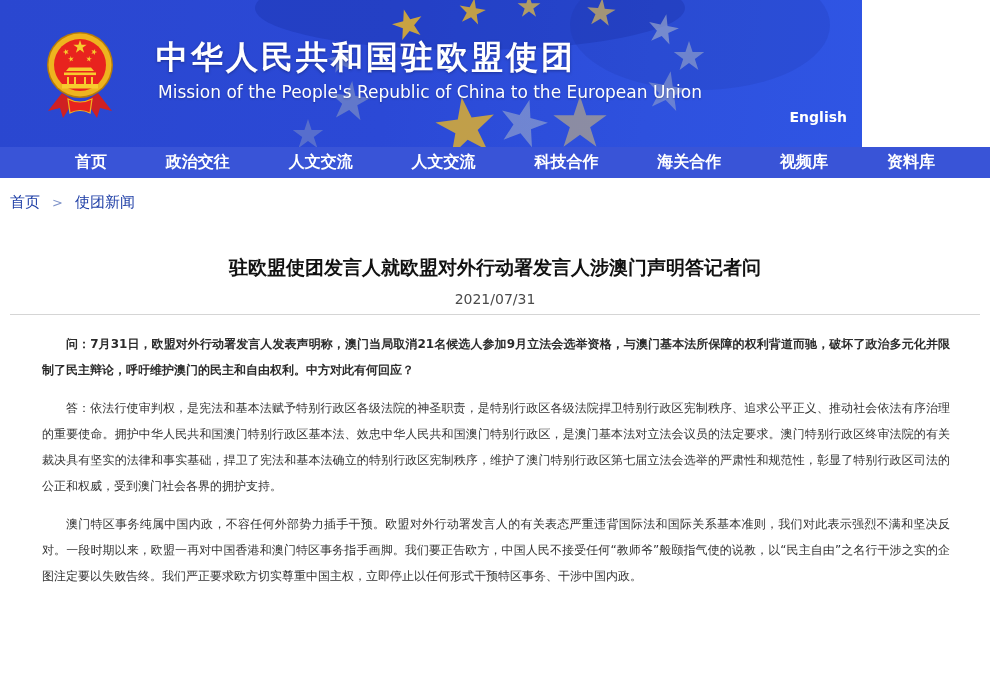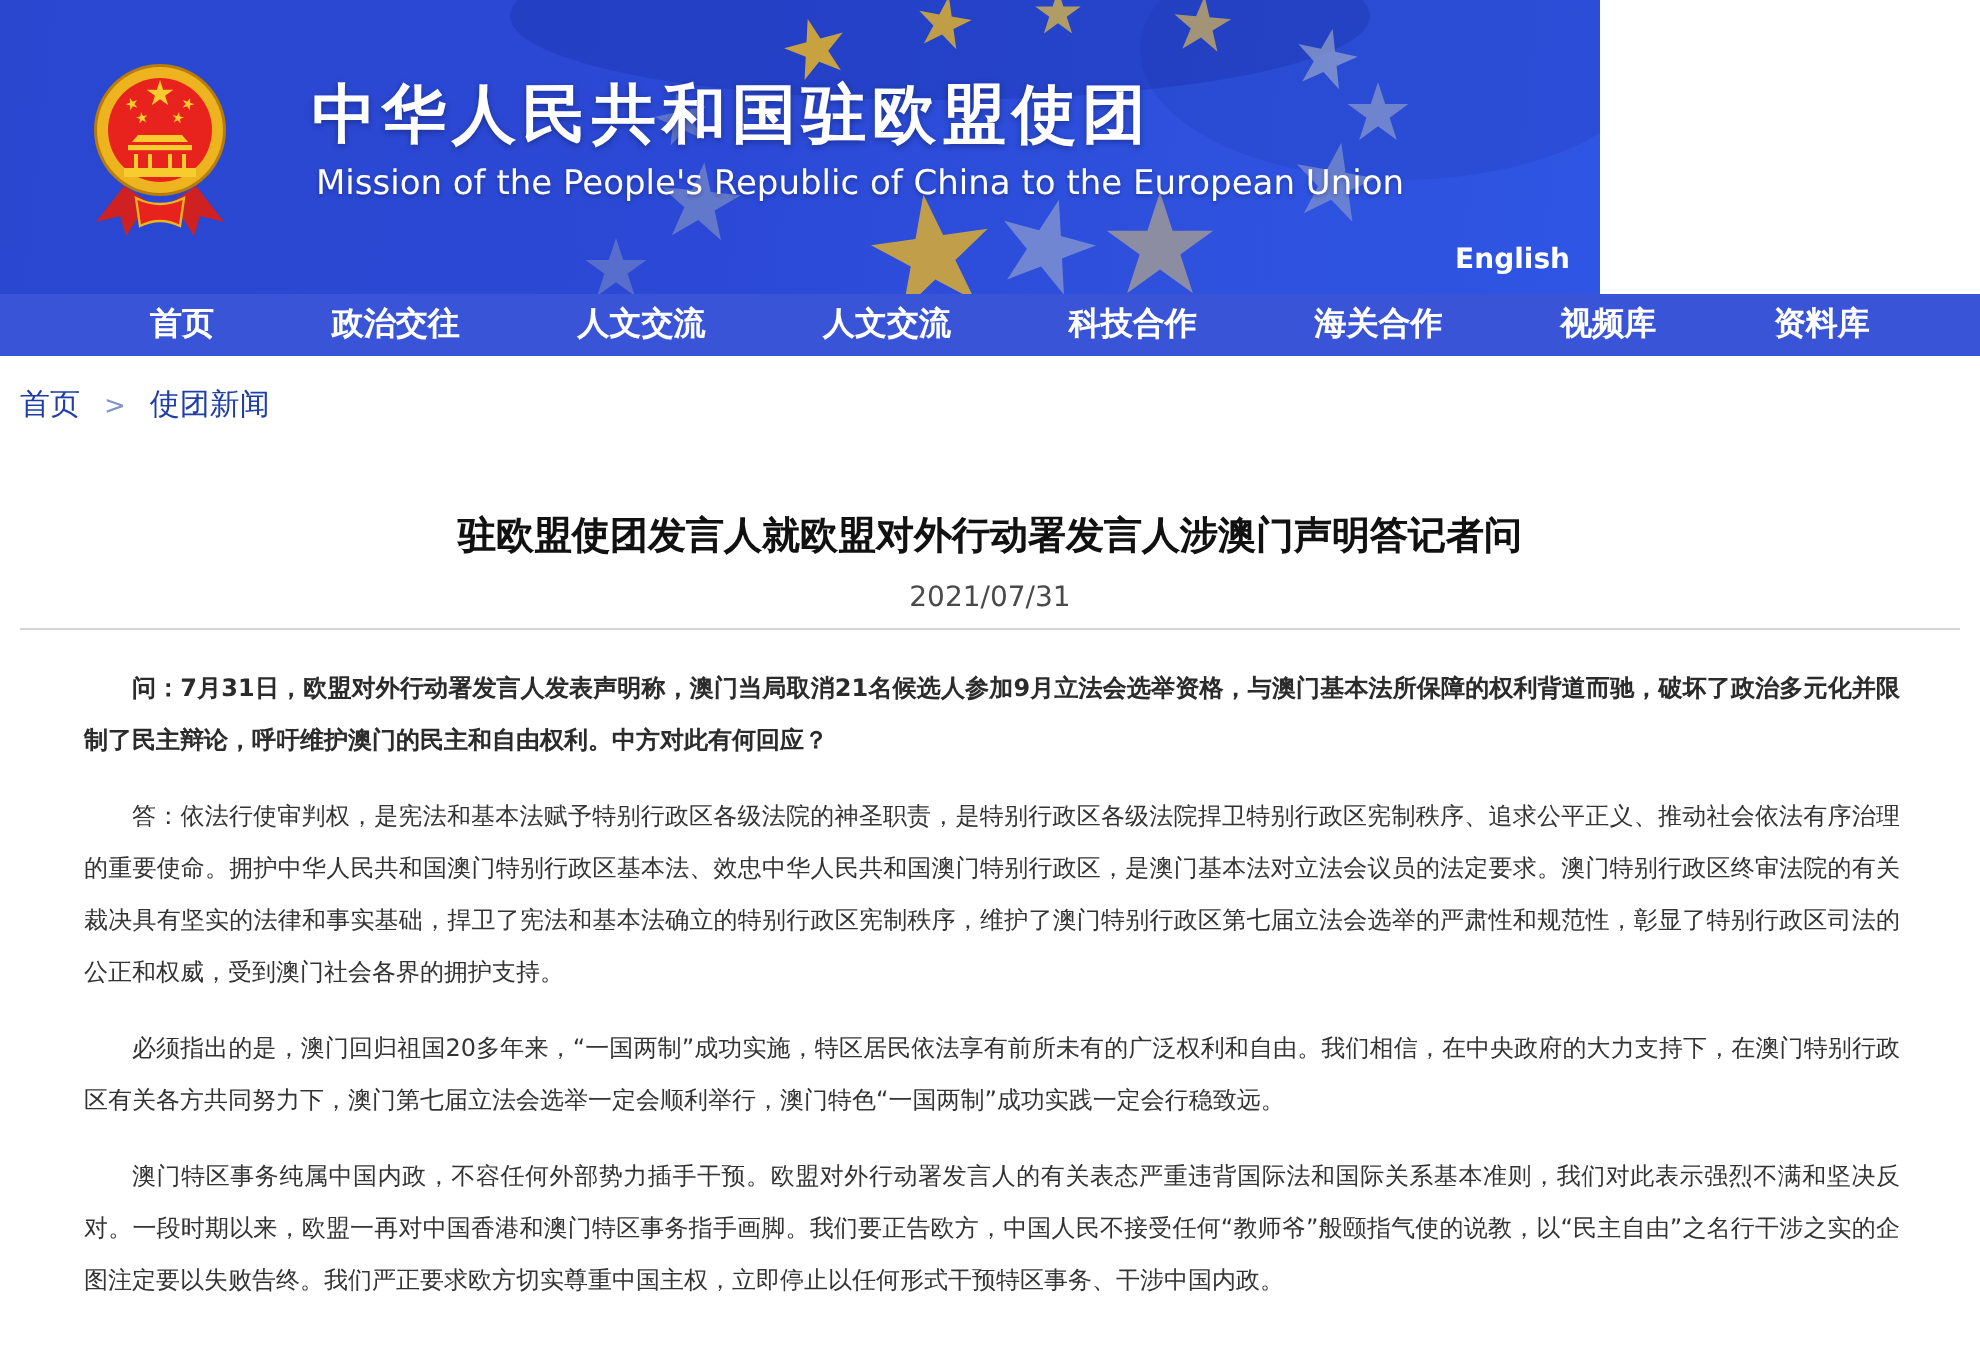--- a/index.html
+++ b/index.html
@@ -1,30 +1,30 @@
 <!DOCTYPE html>
 <html><head>
 <meta charset="utf-8">
 <style>
   * { box-sizing: border-box; margin: 0; padding: 0; }
   html, body { width: 990px; height: 682px; overflow: hidden; background: #ffffff;
     font-family: "DejaVu Sans", "Liberation Sans", sans-serif; }
 
   
-  .banner { position: relative; width: 800px; height: 147px;
+  .banner { position: relative; width: 862px; height: 147px;
     background: linear-gradient(96deg, #2a47d0 0%, #2b49d6 45%, #2e51de 75%, #2f55e4 100%);
     overflow: hidden; }
   .banner-stars { position: absolute; left: 0; top: 0; width: 990px; height: 147px; }
   .emblem { position: absolute; left: 40px; top: 22px; width: 80px; height: 102px; }
   .site-title { position: absolute; left: 156px; top: 36px; color: #ffffff;
     font-size: 32px; font-weight: bold; letter-spacing: 3px; white-space: nowrap;
     text-shadow: 0 1px 3px rgba(0,0,30,.35); }
   .site-subtitle { position: absolute; left: 158px; top: 82px; color: #ffffff;
     font-size: 17px; white-space: nowrap; text-shadow: 0 1px 2px rgba(0,0,30,.3); }
-  .lang-link { position: absolute; right: 15px; bottom: 9px; color: #ffffff;
+  .lang-link { position: absolute; right: 15px; bottom: 22px; color: #ffffff;
     font-size: 14px; font-weight: bold; text-decoration: none; cursor: pointer; }
 
   
   .nav { width: 990px; height: 31px; background: #3954d7; display: flex;
     align-items: center; justify-content: space-between; padding: 0 55px 0 75px; }
   .nav a { color: #ffffff; font-size: 16px; font-weight: bold; text-decoration: none;
     white-space: nowrap; cursor: pointer; }
 
   
   .breadcrumb { padding: 15px 16px 0 10px; font-size: 15px; color: #1e3ea6; }
@@ -121,15 +121,14 @@
 
 <div class="article-head">
   <div class="article-title">驻欧盟使团发言人就欧盟对外行动署发言人涉澳门声明答记者问</div>
   <div class="article-date">2021/07/31</div>
   <hr class="divider">
 </div>
 
 <div class="article-body">
   <p class="q">问：7月31日，欧盟对外行动署发言人发表声明称，澳门当局取消21名候选人参加9月立法会选举资格，与澳门基本法所保障的权利背道而驰，破坏了政治多元化并限制了民主辩论，呼吁维护澳门的民主和自由权利。中方对此有何回应？</p>
   <p>答：依法行使审判权，是宪法和基本法赋予特别行政区各级法院的神圣职责，是特别行政区各级法院捍卫特别行政区宪制秩序、追求公平正义、推动社会依法有序治理的重要使命。拥护中华人民共和国澳门特别行政区基本法、效忠中华人民共和国澳门特别行政区，是澳门基本法对立法会议员的法定要求。澳门特别行政区终审法院的有关裁决具有坚实的法律和事实基础，捍卫了宪法和基本法确立的特别行政区宪制秩序，维护了澳门特别行政区第七届立法会选举的严肃性和规范性，彰显了特别行政区司法的公正和权威，受到澳门社会各界的拥护支持。</p>
-  <p>必须指出的是，澳门回归祖国20多年来，“一国两制”成功实施，特区居民依法享有前所未有的广泛权利和自由。我们相信，在中央政府的大力支持下，在澳门特别行政区有关各方共同努力下，澳门第七届立法会选举一定会顺利举行，澳门特色“一国两制”成功实践一定会行稳致远。</p>
   <p>澳门特区事务纯属中国内政，不容任何外部势力插手干预。欧盟对外行动署发言人的有关表态严重违背国际法和国际关系基本准则，我们对此表示强烈不满和坚决反对。一段时期以来，欧盟一再对中国香港和澳门特区事务指手画脚。我们要正告欧方，中国人民不接受任何“教师爷”般颐指气使的说教，以“民主自由”之名行干涉之实的企图注定要以失败告终。我们严正要求欧方切实尊重中国主权，立即停止以任何形式干预特区事务、干涉中国内政。</p>
 </div>
 
 </body></html>

